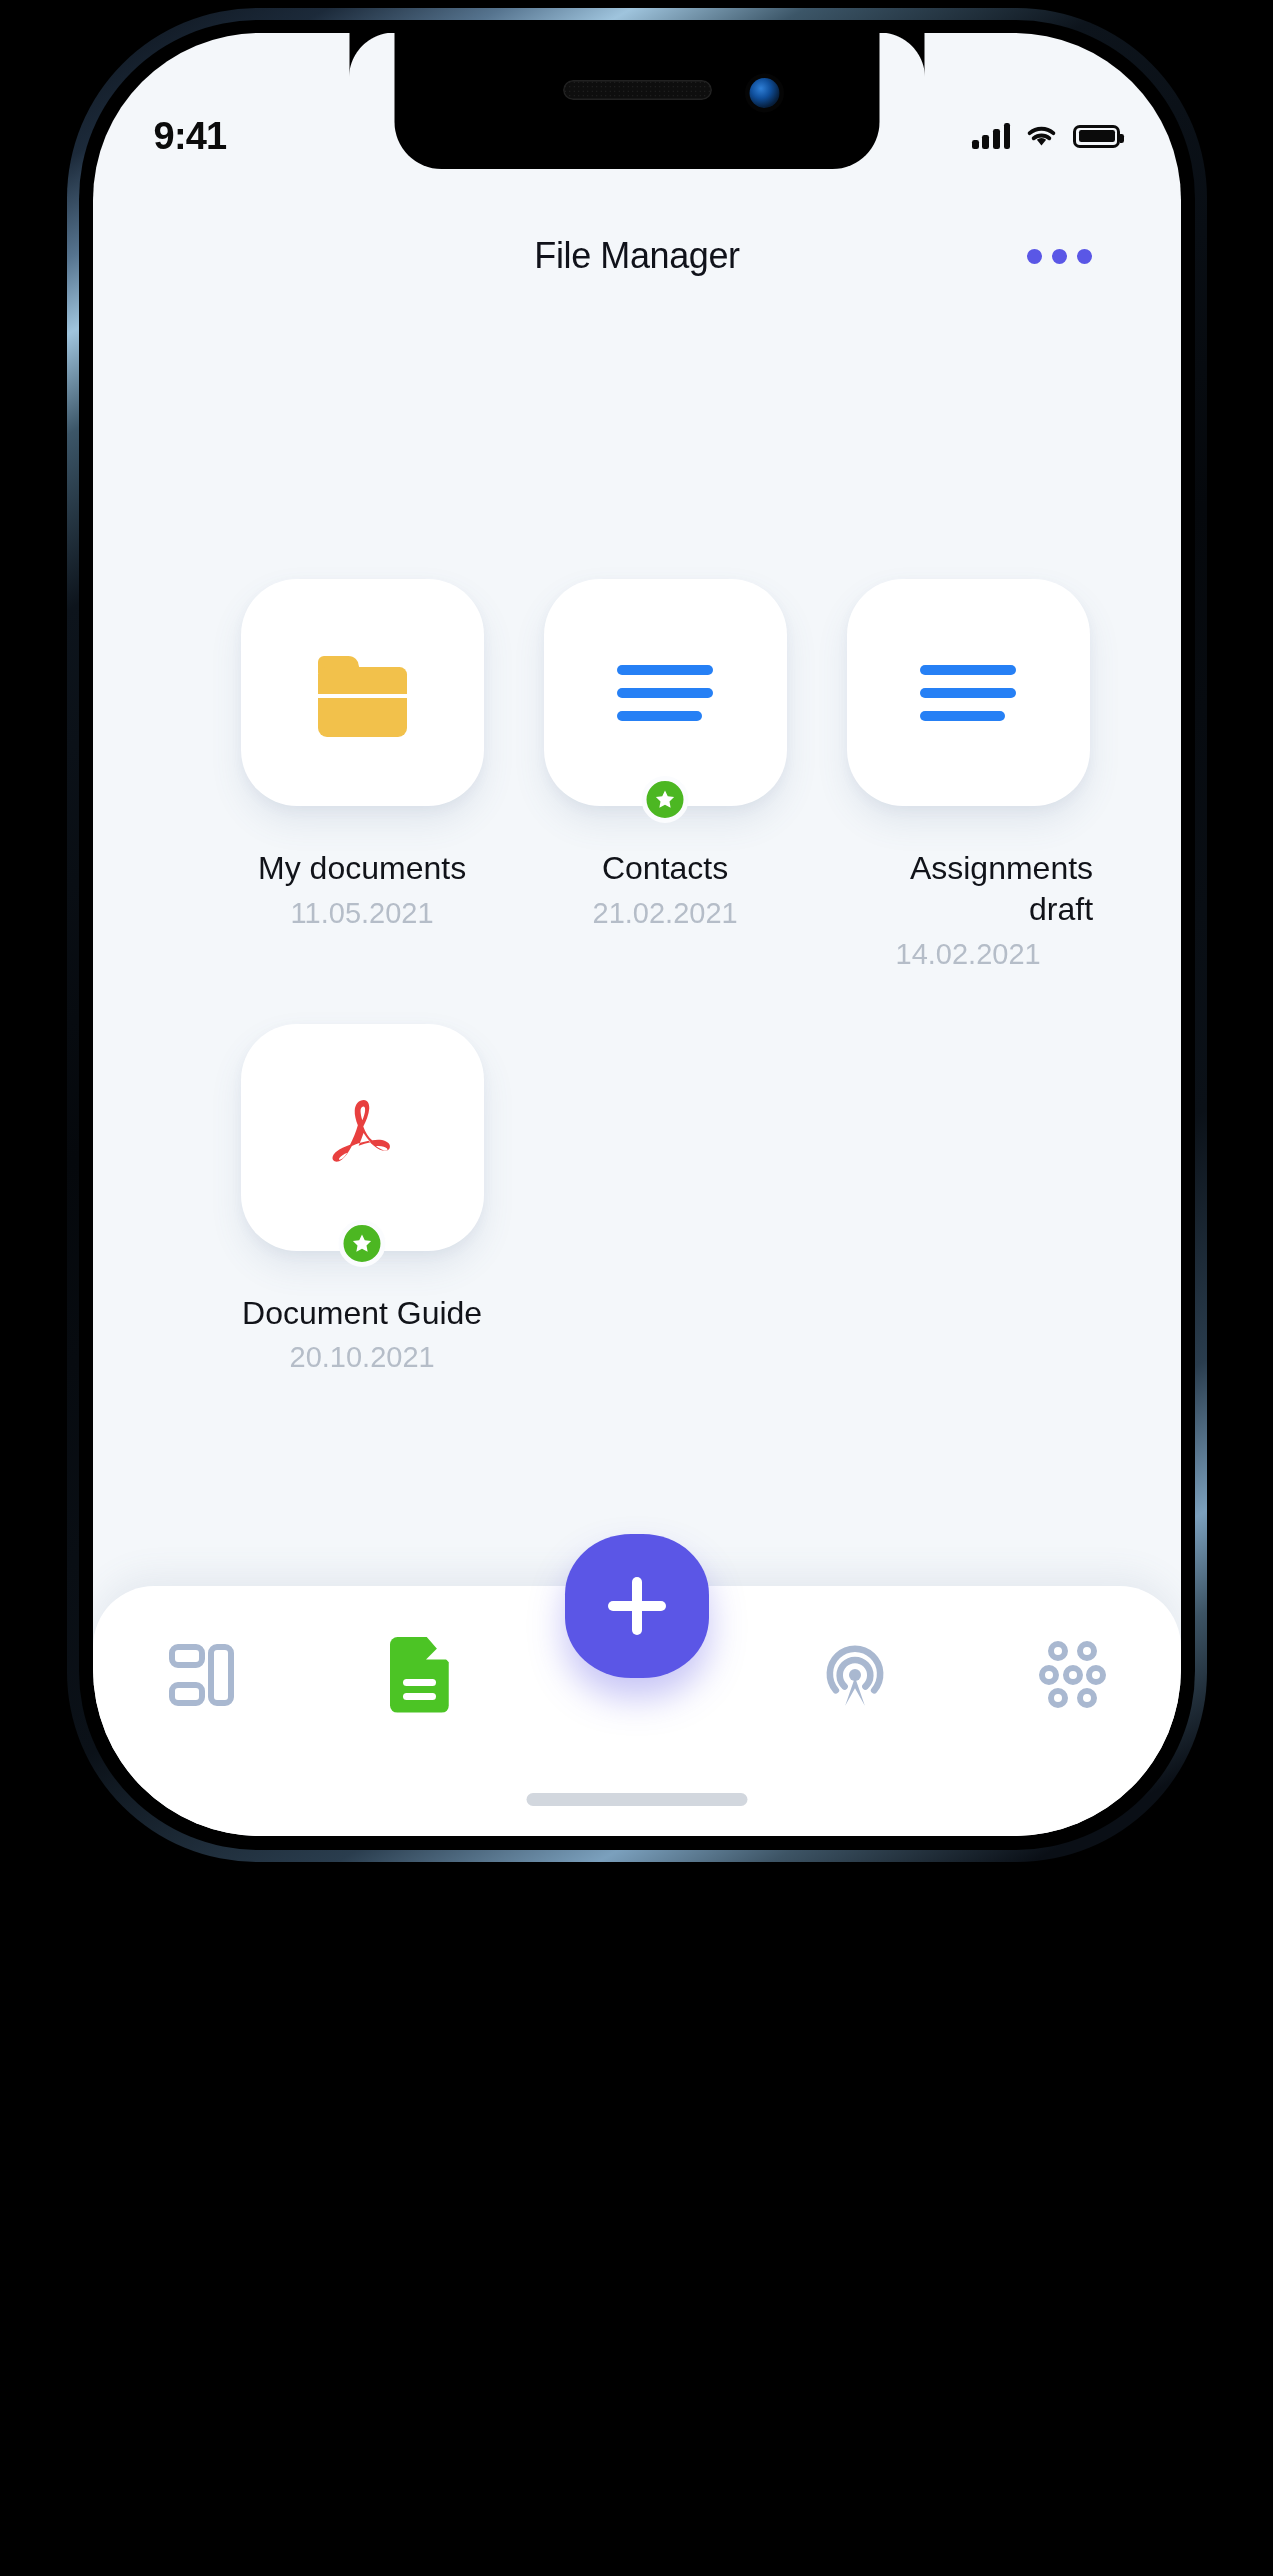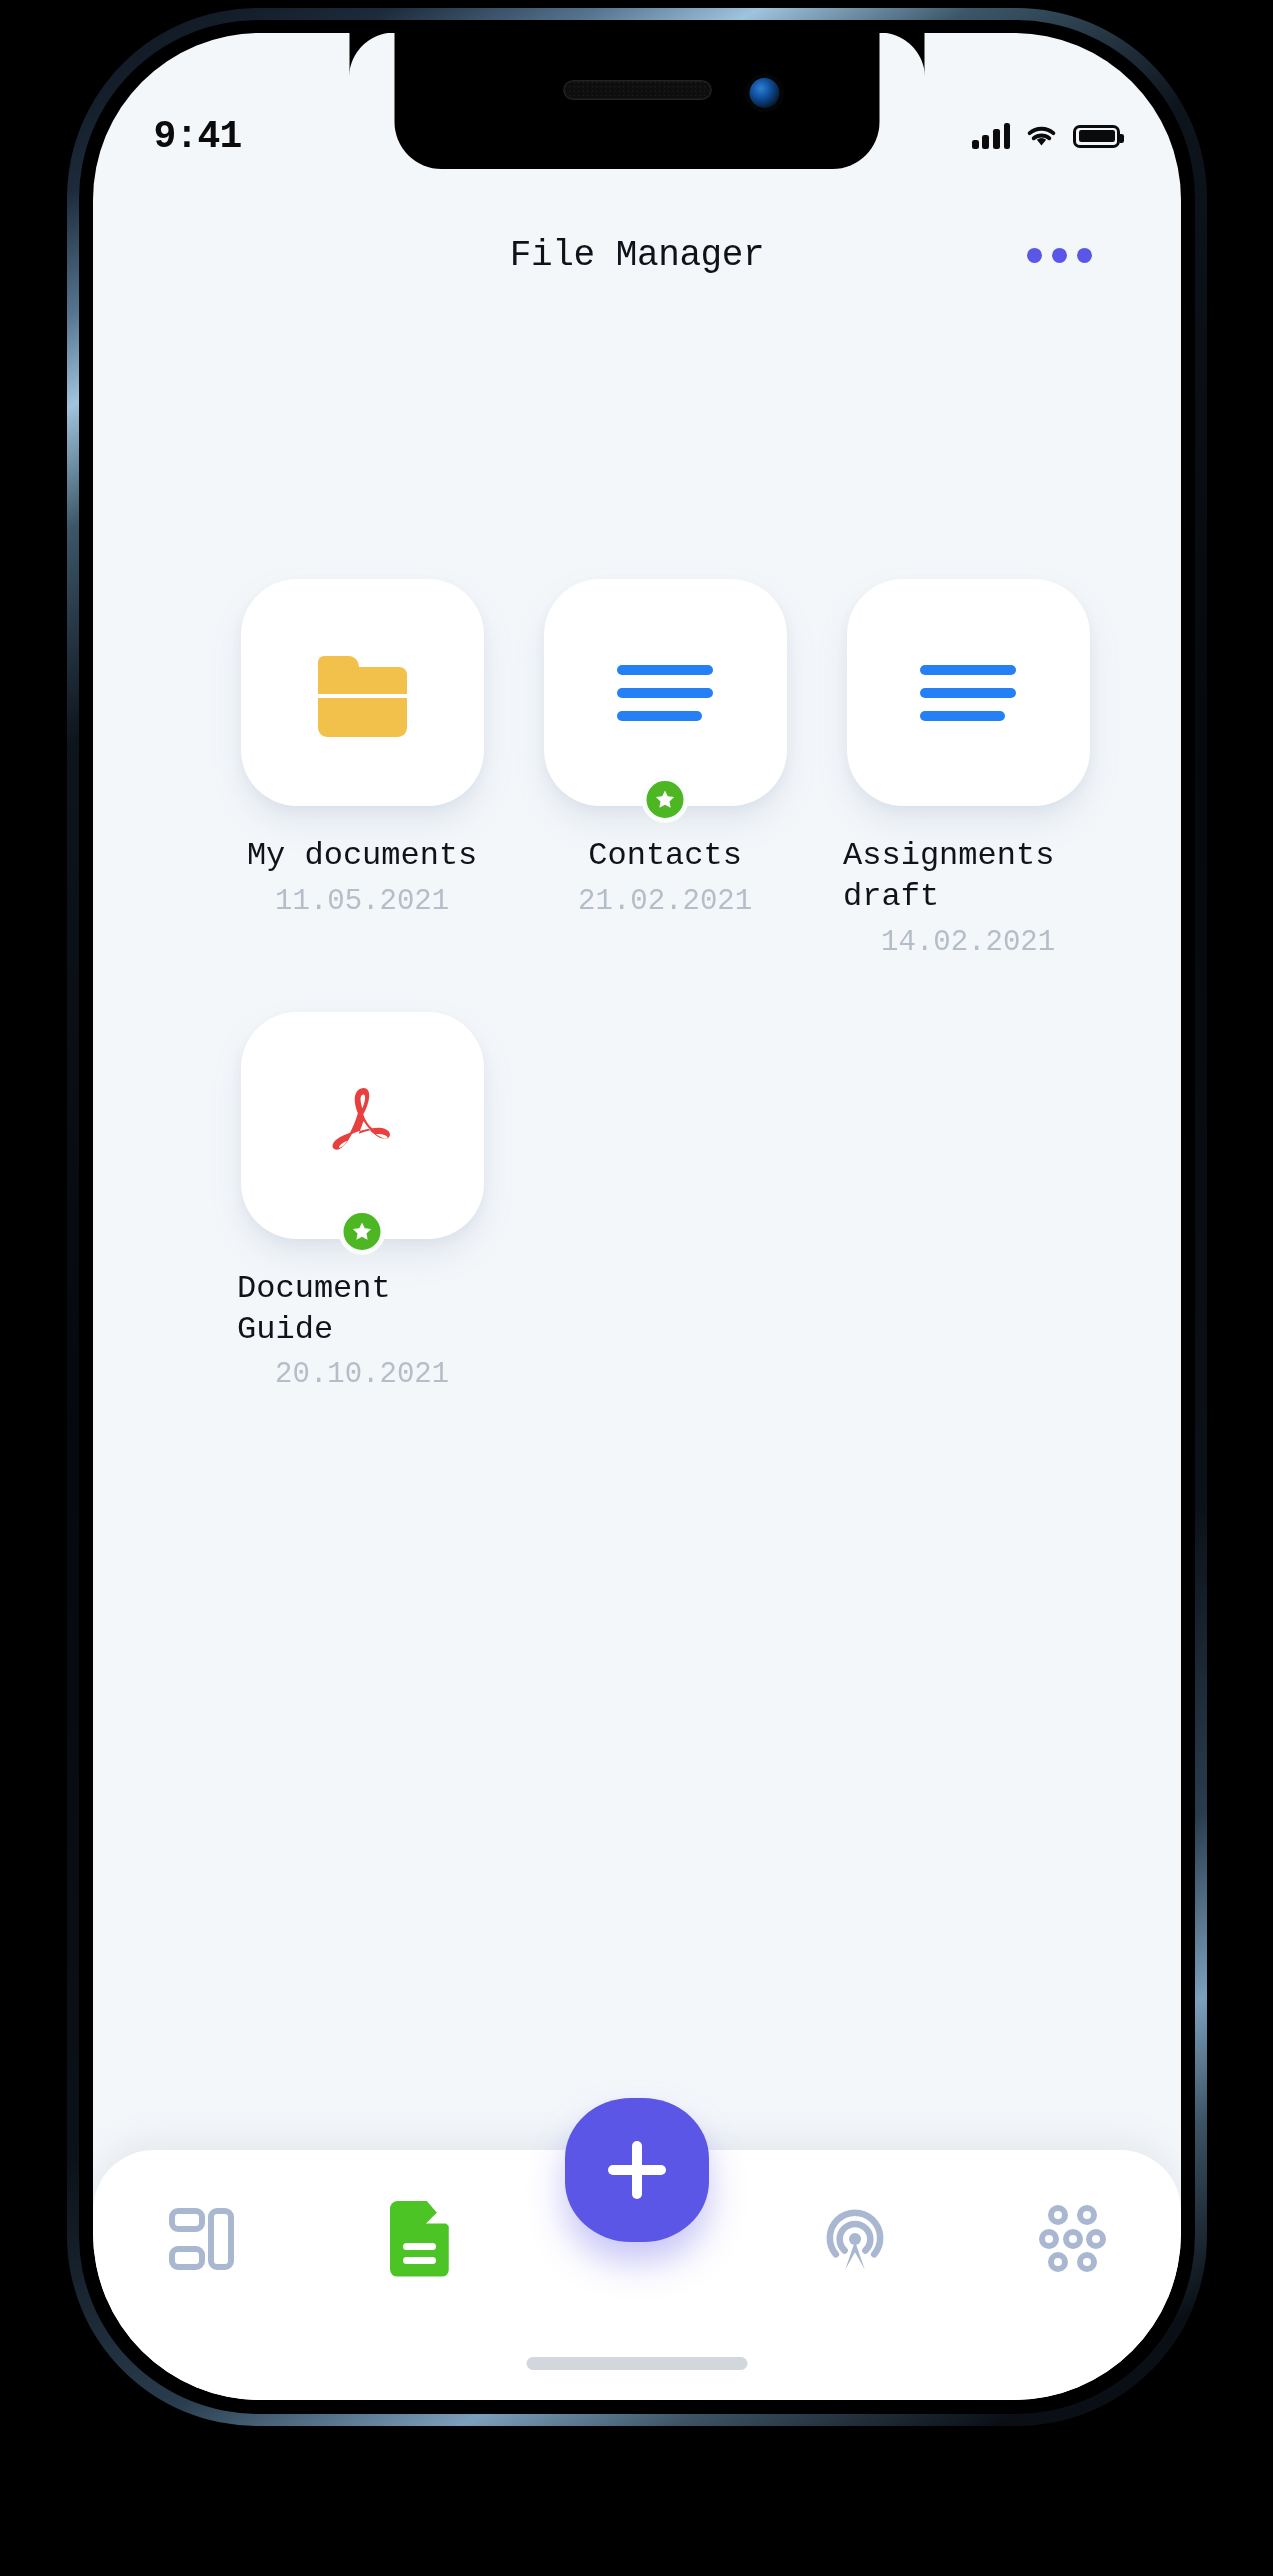--- a/index.html
+++ b/index.html
@@ -8,26 +8,25 @@
     background:#000;
     font-family:"Liberation Sans", sans-serif;
     overflow:hidden;
   }
 
   
   .stage{ position:relative; width:1274px; height:2576px; background:#000; }
 
   .phone{
     position:absolute; left:67px; top:7.6px;
-    width:1140px; height:2418px;
+    width:1140px; height:1854px;
     border-radius:190px;
     background:
       linear-gradient(150deg,#0a0f16 0%,#1c2a3a 6%,#56748f 10%,#9fc4dd 13%,#3c5668 17%,#0d141c 24%,#05080c 46%,#0b1118 70%,#2a3d4e 80%,#7ba0bd 86%,#3d5465 90%,#0a0f16 96%);
     padding:12px;
-    font-family:Liberation Mono, monospace;
   }
   .phone-inner{
     position:relative; width:100%; height:100%;
     border-radius:179px; background:#000;
     padding:13.6px;
   }
   .screen{
     position:relative; width:100%; height:100%;
     border-radius:167px; overflow:hidden;
     background:#f4f7fa;
@@ -163,21 +162,21 @@
   
   .badge{
     position:absolute; bottom:-16.7px; left:50%; transform:translateX(-50%);
     width:47px; height:47px; border-radius:50%;
     background:#4cb722; border:5.3px solid #fbfcfe;
     display:flex; align-items:center; justify-content:center;
   }
   .badge svg{ width:23px; height:23px; fill:#fff; }
 
   .file-name{
-    margin-top:30px; font-size:32px; color:#111319; text-align:left;
+    margin-top:42px; font-size:32px; color:#111319; text-align:right;
     line-height:1.28; max-width:250px; font-weight:400;
   }
   .file-date{ margin-top:7.6px; font-size:29px; color:#b5bdc8; text-align:center; }
 
   
   .navbar{
     position:absolute; bottom:0; left:0; width:100%; height:250px;
     background:#fff; border-radius:61px 61px 0 0;
     box-shadow:0 -12px 33px rgba(86,110,145,.09);
     display:flex; align-items:flex-start; padding-top:47px; z-index:15;

